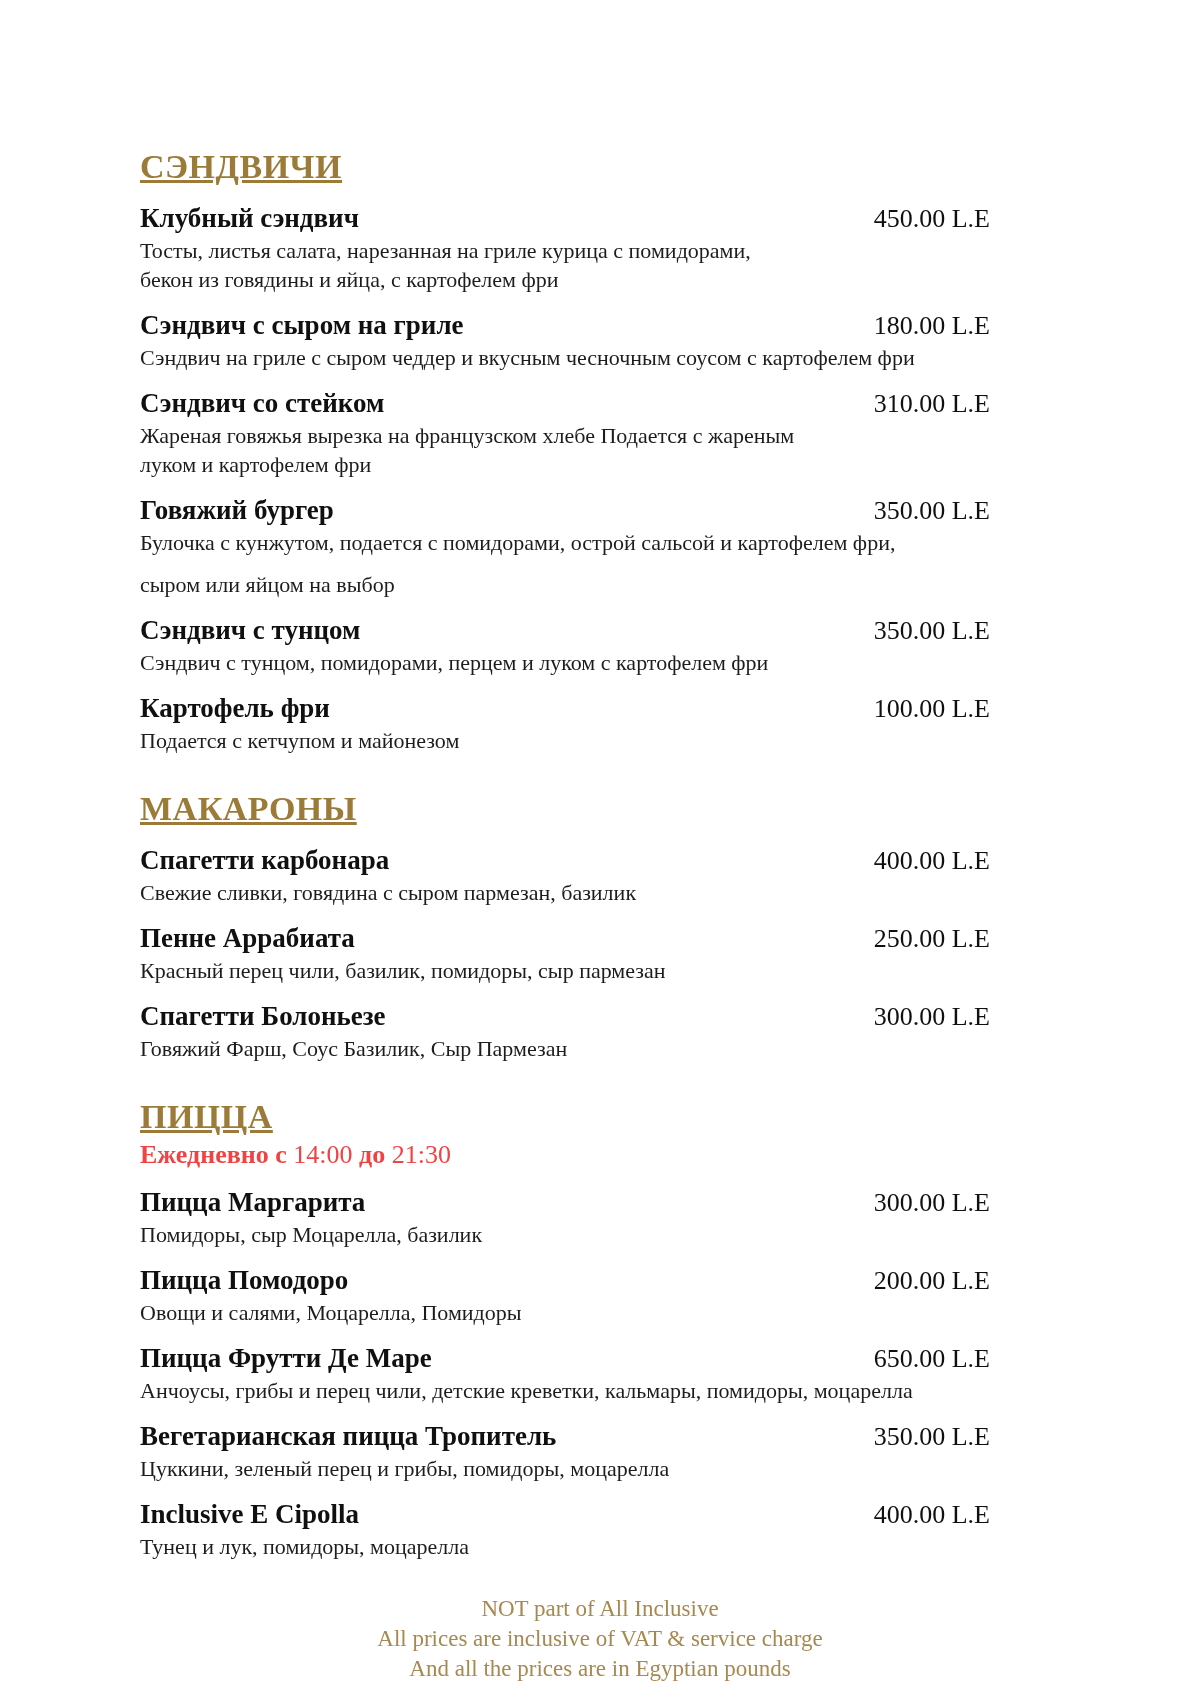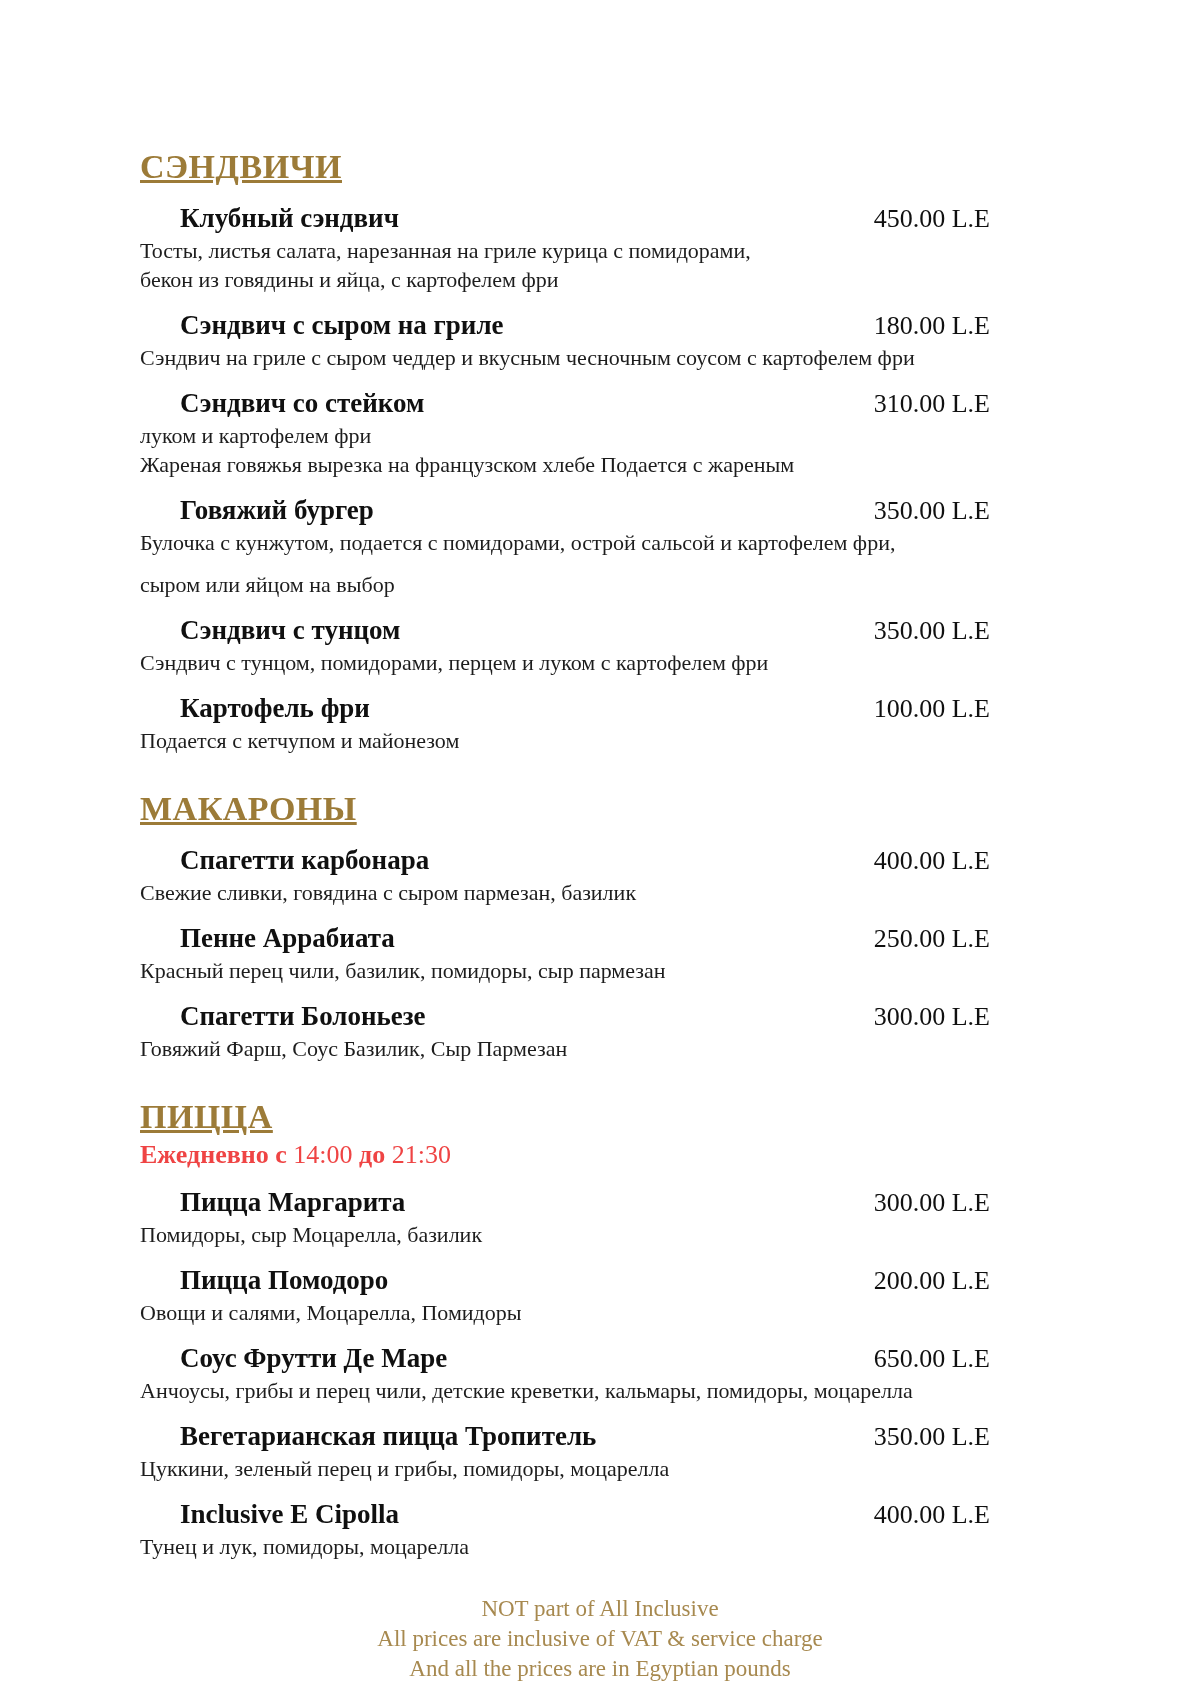--- a/index.html
+++ b/index.html
@@ -32,21 +32,20 @@
     letter-spacing: 0.5px;
     color: var(--gold, #9c7b38);
     text-decoration: underline;
   }
   .item { margin-top: 16px; }
   .item:first-of-type { margin-top: 8px; }
   .item-row {
     display: flex;
     justify-content: space-between;
     align-items: baseline;
-    margin-left: 40px;
   }
   .item-name {
     font-size: 27px;
     line-height: 32px;
     font-weight: bold;
     color: #101010;
     white-space: nowrap;
   }
   .item-price {
     font-size: 26px;
@@ -103,22 +102,22 @@
           <span class="item-price">180.00 L.E</span>
         </div>
         <div class="item-desc">Сэндвич на гриле с сыром чеддер и вкусным чесночным соусом с картофелем фри</div>
       </div>
 
       <div class="item">
         <div class="item-row">
           <span class="item-name">Сэндвич со стейком</span>
           <span class="item-price">310.00 L.E</span>
         </div>
+        <div class="item-desc">Жареная говяжья вырезка на французском хлебе Подается с жареным</div>
         <div class="item-desc">луком и картофелем фри</div>
-        <div class="item-desc">Жареная говяжья вырезка на французском хлебе Подается с жареным</div>
       </div>
 
       <div class="item">
         <div class="item-row">
           <span class="item-name">Говяжий бургер</span>
           <span class="item-price">350.00 L.E</span>
         </div>
         <div class="item-desc">Булочка с кунжутом, подается с помидорами, острой сальсой и картофелем фри,</div>
         <div class="item-desc extra">сыром или яйцом на выбор</div>
       </div>
@@ -188,21 +187,21 @@
       <div class="item">
         <div class="item-row">
           <span class="item-name">Пицца Помодоро</span>
           <span class="item-price">200.00 L.E</span>
         </div>
         <div class="item-desc">Овощи и салями, Моцарелла, Помидоры</div>
       </div>
 
       <div class="item">
         <div class="item-row">
-          <span class="item-name">Соус Фрутти Де Маре</span>
+          <span class="item-name">Пицца Фрутти Де Маре</span>
           <span class="item-price">650.00 L.E</span>
         </div>
         <div class="item-desc">Анчоусы, грибы и перец чили, детские креветки, кальмары, помидоры, моцарелла</div>
       </div>
 
       <div class="item">
         <div class="item-row">
           <span class="item-name">Вегетарианская пицца Тропитель</span>
           <span class="item-price">350.00 L.E</span>
         </div>

